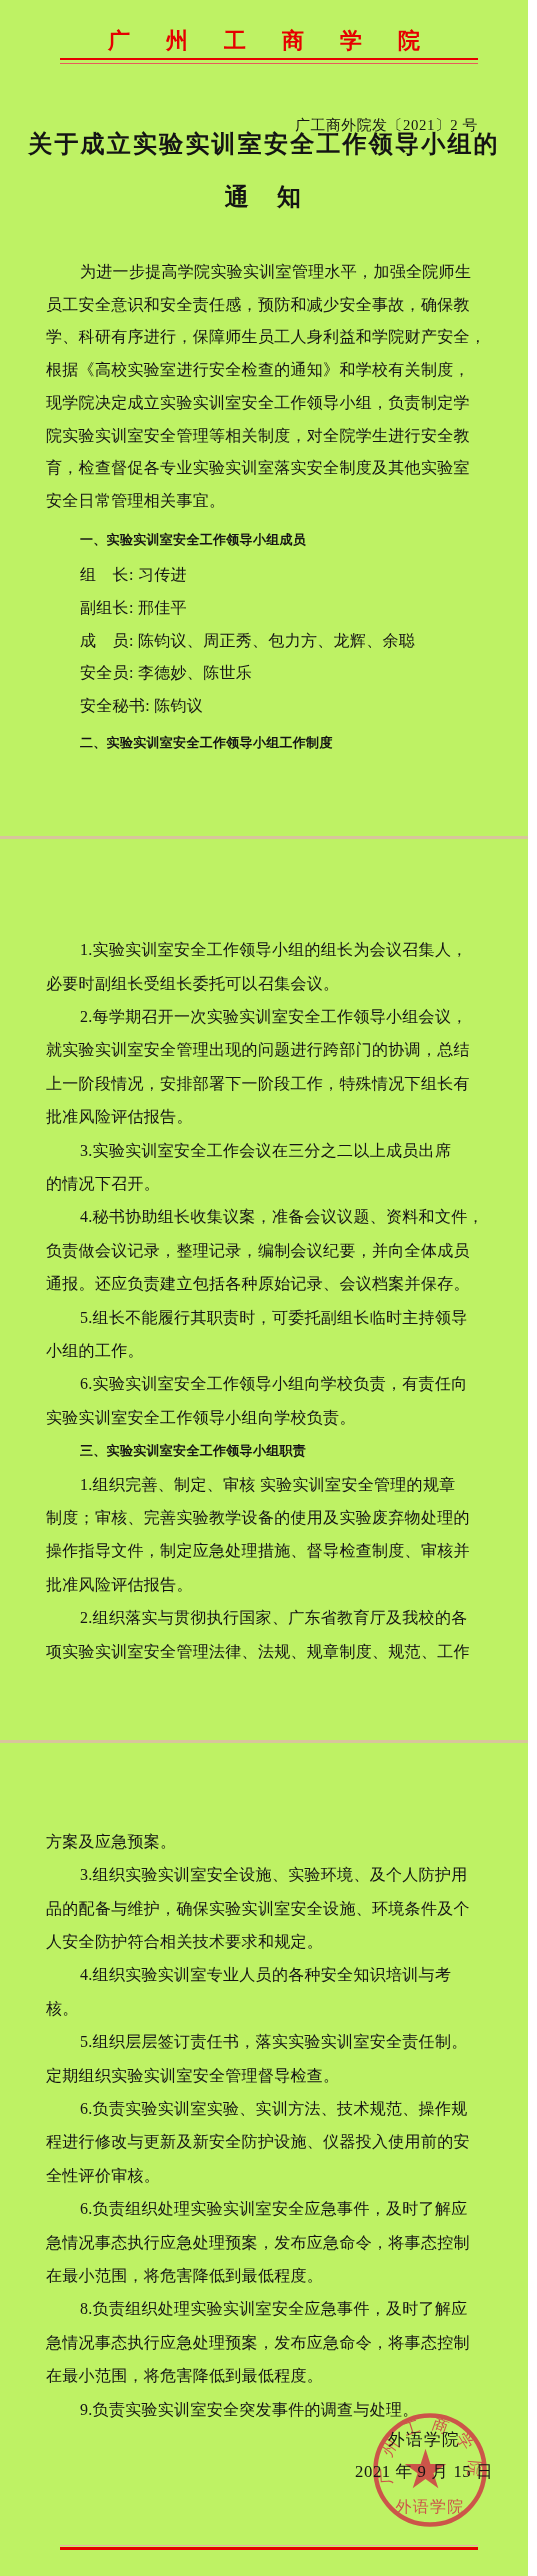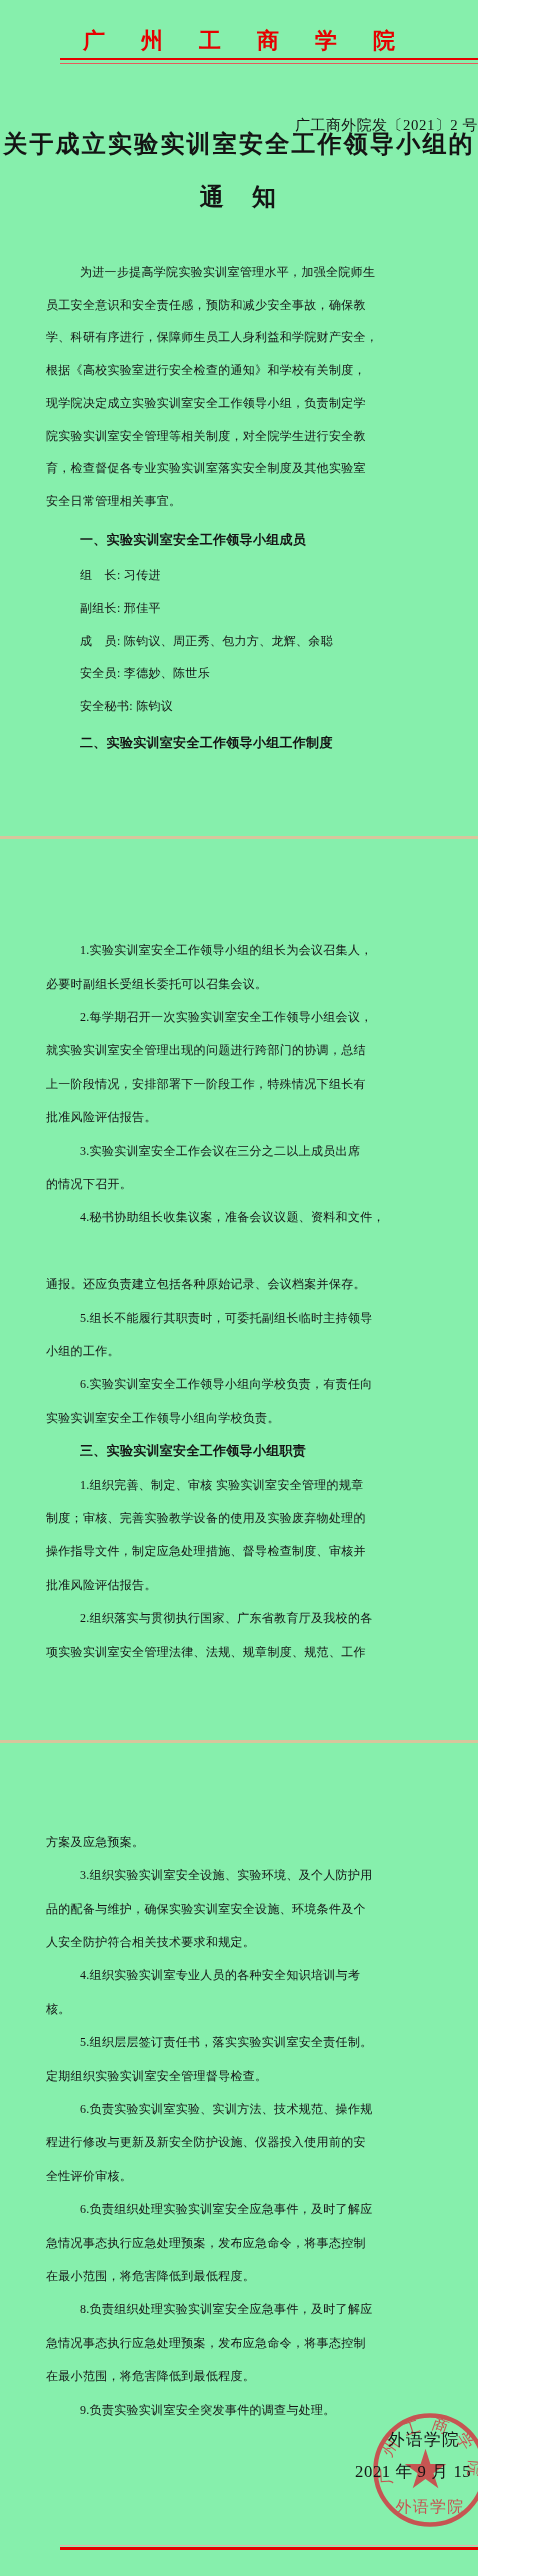--- a/index.html
+++ b/index.html
@@ -1,19 +1,19 @@
 <!DOCTYPE html>
 <html style="font-size:10.3px"><head>
 <meta charset="utf-8">
 <style>
   html,body{margin:0;padding:0;background:#ffffff;}
   #canvas{
     position:relative;
-    width:478px;height:2576px;
-    background:#86efac;
+    width:528px;height:2576px;
+    background:#bef264;
     overflow:hidden;
     font-family:"Liberation Serif","DejaVu Serif",serif;
     color:#141414;
   }
   
   .page-sep{position:absolute;left:0;width:537px;height:3.2px;background:#d8c59c;}
   
   .school{
     position:absolute;top:26px;left:0;width:100%;
     text-align:center;color:#e60000;font-weight:bold;
@@ -26,21 +26,21 @@
     position:absolute;top:96px;left:60px;width:418px;
     text-align:right;font-size:14.8px;letter-spacing:0.6px;white-space:nowrap;margin-top:20px;
   }
   .doctitle{
     position:absolute;left:0;width:100%;text-align:center;
     font-size:24px;font-weight:bold;letter-spacing:2.2px;white-space:nowrap;
   }
   
   .ln{
     position:absolute;left:46px;
-    font-size:12px;letter-spacing:0.3px;line-height:22px;
+    font-size:16px;letter-spacing:0.3px;line-height:22px;
     white-space:nowrap;color:#141414;
   }
   .ind{left:80px;}
   .hd{
     left:80px;font-weight:bold;
     font-family:"DejaVu Sans","Liberation Sans",sans-serif;
     font-size:13px;letter-spacing:0.3px;
   }
   .signature{position:absolute;top:2428px;left:388px;font-size:16.7px;letter-spacing:1.3px;white-space:nowrap;}
   .datetext{position:absolute;top:2460px;left:355px;font-size:16.7px;letter-spacing:0.6px;white-space:nowrap;}
@@ -80,20 +80,21 @@
 
   <div class="ln ind" style="top:939px">1.实验实训室安全工作领导小组的组长为会议召集人，</div>
   <div class="ln" style="top:973px">必要时副组长受组长委托可以召集会议。</div>
   <div class="ln ind" style="top:1006px">2.每学期召开一次实验实训室安全工作领导小组会议，</div>
   <div class="ln" style="top:1039px">就实验实训室安全管理出现的问题进行跨部门的协调，总结</div>
   <div class="ln" style="top:1073px">上一阶段情况，安排部署下一阶段工作，特殊情况下组长有</div>
   <div class="ln" style="top:1106px">批准风险评估报告。</div>
   <div class="ln ind" style="top:1140px">3.实验实训室安全工作会议在三分之二以上成员出席</div>
   <div class="ln" style="top:1173px">的情况下召开。</div>
   <div class="ln ind" style="top:1206px">4.秘书协助组长收集议案，准备会议议题、资料和文件，</div>
+  <div class="ln" style="top:1240px">负责做会议记录，整理记录，编制会议纪要，并向全体成员</div>
   <div class="ln" style="top:1273px">通报。还应负责建立包括各种原始记录、会议档案并保存。</div>
   <div class="ln ind" style="top:1307px">5.组长不能履行其职责时，可委托副组长临时主持领导</div>
   <div class="ln" style="top:1340px">小组的工作。</div>
   <div class="ln ind" style="top:1373px">6.实验实训室安全工作领导小组向学校负责，有责任向</div>
   <div class="ln" style="top:1407px">实验实训室安全工作领导小组向学校负责。</div>
   <div class="ln hd" style="top:1440px">三、实验实训室安全工作领导小组职责</div>
   <div class="ln ind" style="top:1474px">1.组织完善、制定、审核 实验实训室安全管理的规章</div>
   <div class="ln" style="top:1507px">制度；审核、完善实验教学设备的使用及实验废弃物处理的</div>
   <div class="ln" style="top:1540px">操作指导文件，制定应急处理措施、督导检查制度、审核并</div>
   <div class="ln" style="top:1574px">批准风险评估报告。</div>

